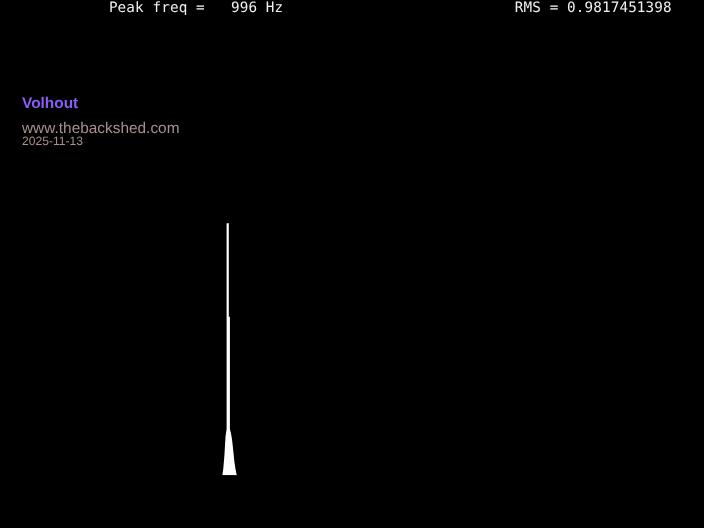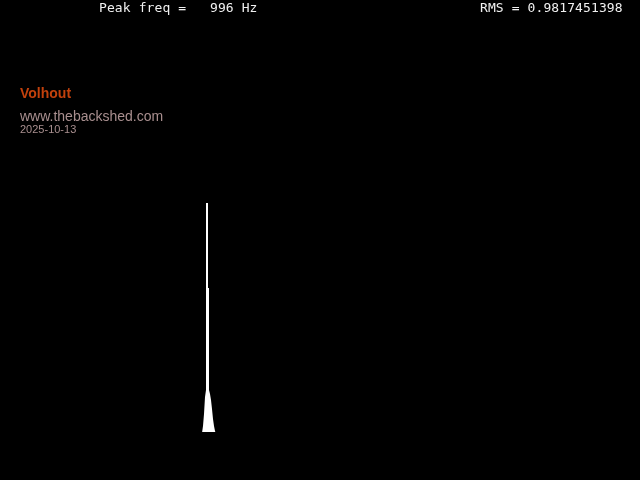--- a/index.html
+++ b/index.html
@@ -13,40 +13,40 @@
   }
   .hdr {
     position: absolute;
     top: 1px;
     font-size: 13px;
     line-height: 14px;
     white-space: pre;
     letter-spacing: 0.1px;
   }
   .hdr-peak { left: 99px; }
-  .hdr-rms  { left: 480px; }
+  .hdr-rms  { left: 468px; }
   .wm { position: absolute; font-family: "Liberation Sans", sans-serif; }
   .wm-name { left: 20px; top: 85px;  font-size: 14px; font-weight: bold; }
   .wm-site { left: 20px; top: 108px; font-size: 14px; }
   .wm-date { left: 20px; top: 123px; font-size: 11px; }
   .plot { position: absolute; left: 0; top: 0; display: block; }
 </style>
 </head>
 <body>
 
 <div class="screen" style="background: rgb(0, 0, 0);">
 
   <span class="hdr hdr-peak" style="color: rgb(240, 240, 240);">Peak freq =   996 Hz</span>
 
   <span class="hdr hdr-rms" style="color: rgb(240, 240, 240);">RMS = 0.9817451398</span>
 
   <div>
-    <div class="wm wm-name" style="color: #c2410c;">Volhout</div>
+    <div class="wm wm-name" style="color: #8b5cf6;">Volhout</div>
     <div class="wm wm-site" style="color: rgb(169, 143, 143);">www.thebackshed.com</div>
-    <div class="wm wm-date" style="color: rgb(169, 143, 143);">2025-10-13</div>
+    <div class="wm wm-date" style="color: rgb(169, 143, 143);">2025-11-13</div>
   </div>
 
   <svg class="plot" width="640" height="480" viewBox="0 0 640 480" xmlns="http://www.w3.org/2000/svg">
       <polygon points="0,466.5 95,466.5 120,465.5 140,465 155,464.5 165,464 172,463 178,462 183,460 187,458 190,456.5 193,455 195,452.5 197,450 199,446 200,443 201,439 202,433 203,426 204,414 205,397 206,390 206,203 208,203 208,288 209,288 209,390 210,394 211,400 212,409 213,419 214,426 215,431 217,437 219,441 222,445 225,449 229,452 233,455 238,457 244,459 251,461 259,462 269,463 281,464 296,465 316,466 333,466.5 333,468 0,468" fill="#ffffff"></polygon>
       <rect x="344" y="466.5" width="2.5" height="1.5" fill="#ffffff"></rect>
       <rect x="369" y="466.5" width="2.5" height="1.5" fill="#ffffff"></rect>
       <rect x="410.5" y="454" width="2.5" height="14" fill="#ffffff"></rect>
       <rect x="406" y="465.5" width="9" height="2.5" fill="#ffffff"></rect>
     </svg>
 

